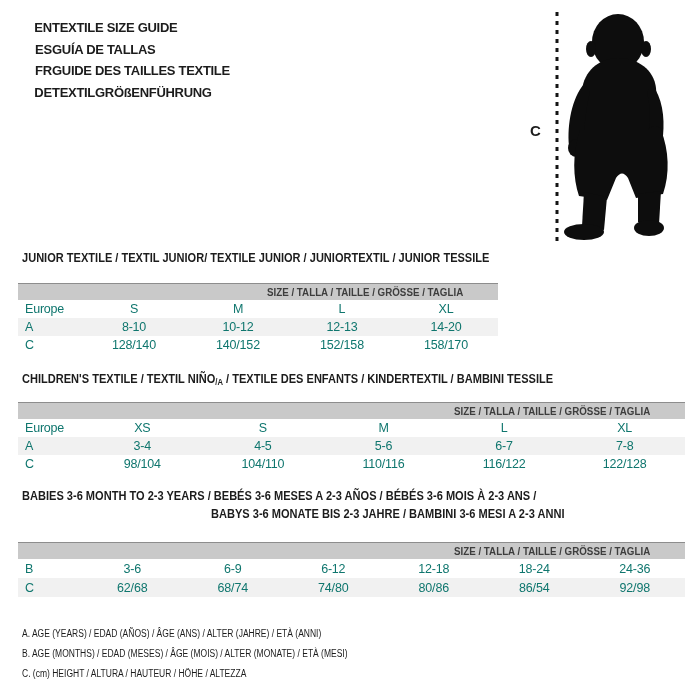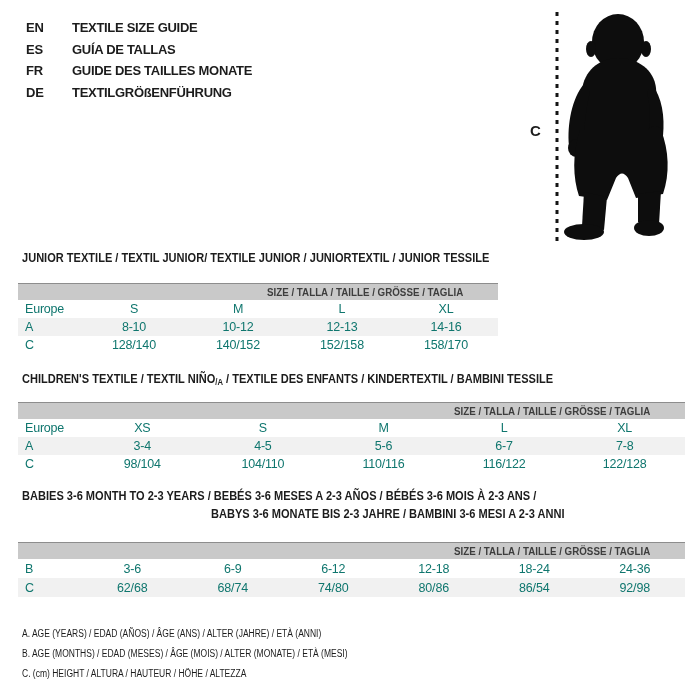--- a/index.html
+++ b/index.html
@@ -3,21 +3,21 @@
 <meta charset="utf-8">
 <style>
   * { margin:0; padding:0; box-sizing:border-box; }
   html,body { background:#fff; }
   body { font-family:"Liberation Sans","DejaVu Sans",sans-serif; color:#1c1c1c; }
   .page {
     position:relative; width:700px; height:700px; background:#ffffff;
     overflow:hidden;
   }
   
-  .lang-list { position:absolute; left:26px; top:17px; }
+  .lang-list { position:absolute; left:6px; top:17px;text-align:right; }
   .lang-row { display:flex; height:21.5px; align-items:center; }
   .lang-code { width:46px; font-weight:700; font-size:13px; letter-spacing:-0.2px; }
   .lang-label { font-weight:700; font-size:13px; letter-spacing:-0.3px; white-space:nowrap; }
   
   .figure { position:absolute; left:520px; top:6px; width:176px; height:242px; }
   .measure-label { position:absolute; left:10px; top:116px; font-weight:700; font-size:15px; }
   .figure svg { position:absolute; left:0; top:0; }
   
   .sec-title { position:absolute; left:22px; font-weight:700; font-size:13px; white-space:nowrap; }
   .cond { display:inline-block; transform:scaleX(0.85); transform-origin:0 50%; white-space:nowrap; }
@@ -48,21 +48,21 @@
     <div class="lang-row">
       <span class="lang-code">EN</span>
       <span class="lang-label">TEXTILE SIZE GUIDE</span>
     </div>
     <div class="lang-row">
       <span class="lang-code">ES</span>
       <span class="lang-label">GUÍA DE TALLAS</span>
     </div>
     <div class="lang-row">
       <span class="lang-code">FR</span>
-      <span class="lang-label">GUIDE DES TAILLES MONATE</span>
+      <span class="lang-label">GUIDE DES TAILLES TEXTILE</span>
     </div>
     <div class="lang-row">
       <span class="lang-code">DE</span>
       <span class="lang-label">TEXTILGRÖßENFÜHRUNG</span>
     </div>
   </div>
 
   <div class="figure">
     <span class="measure-label">C</span>
     <svg width="176" height="242" viewBox="0 0 176 242">
@@ -113,21 +113,21 @@
         <td>S</td>
         <td>M</td>
         <td>L</td>
         <td>XL</td>
       </tr>
       <tr class="shaded">
         <td class="lbl">A</td>
         <td>8-10</td>
         <td>10-12</td>
         <td>12-13</td>
-        <td>14-16</td>
+        <td>14-20</td>
       </tr>
       <tr>
         <td class="lbl">C</td>
         <td>128/140</td>
         <td>140/152</td>
         <td>152/158</td>
         <td>158/170</td>
       </tr>
     </tbody>
       </table>

